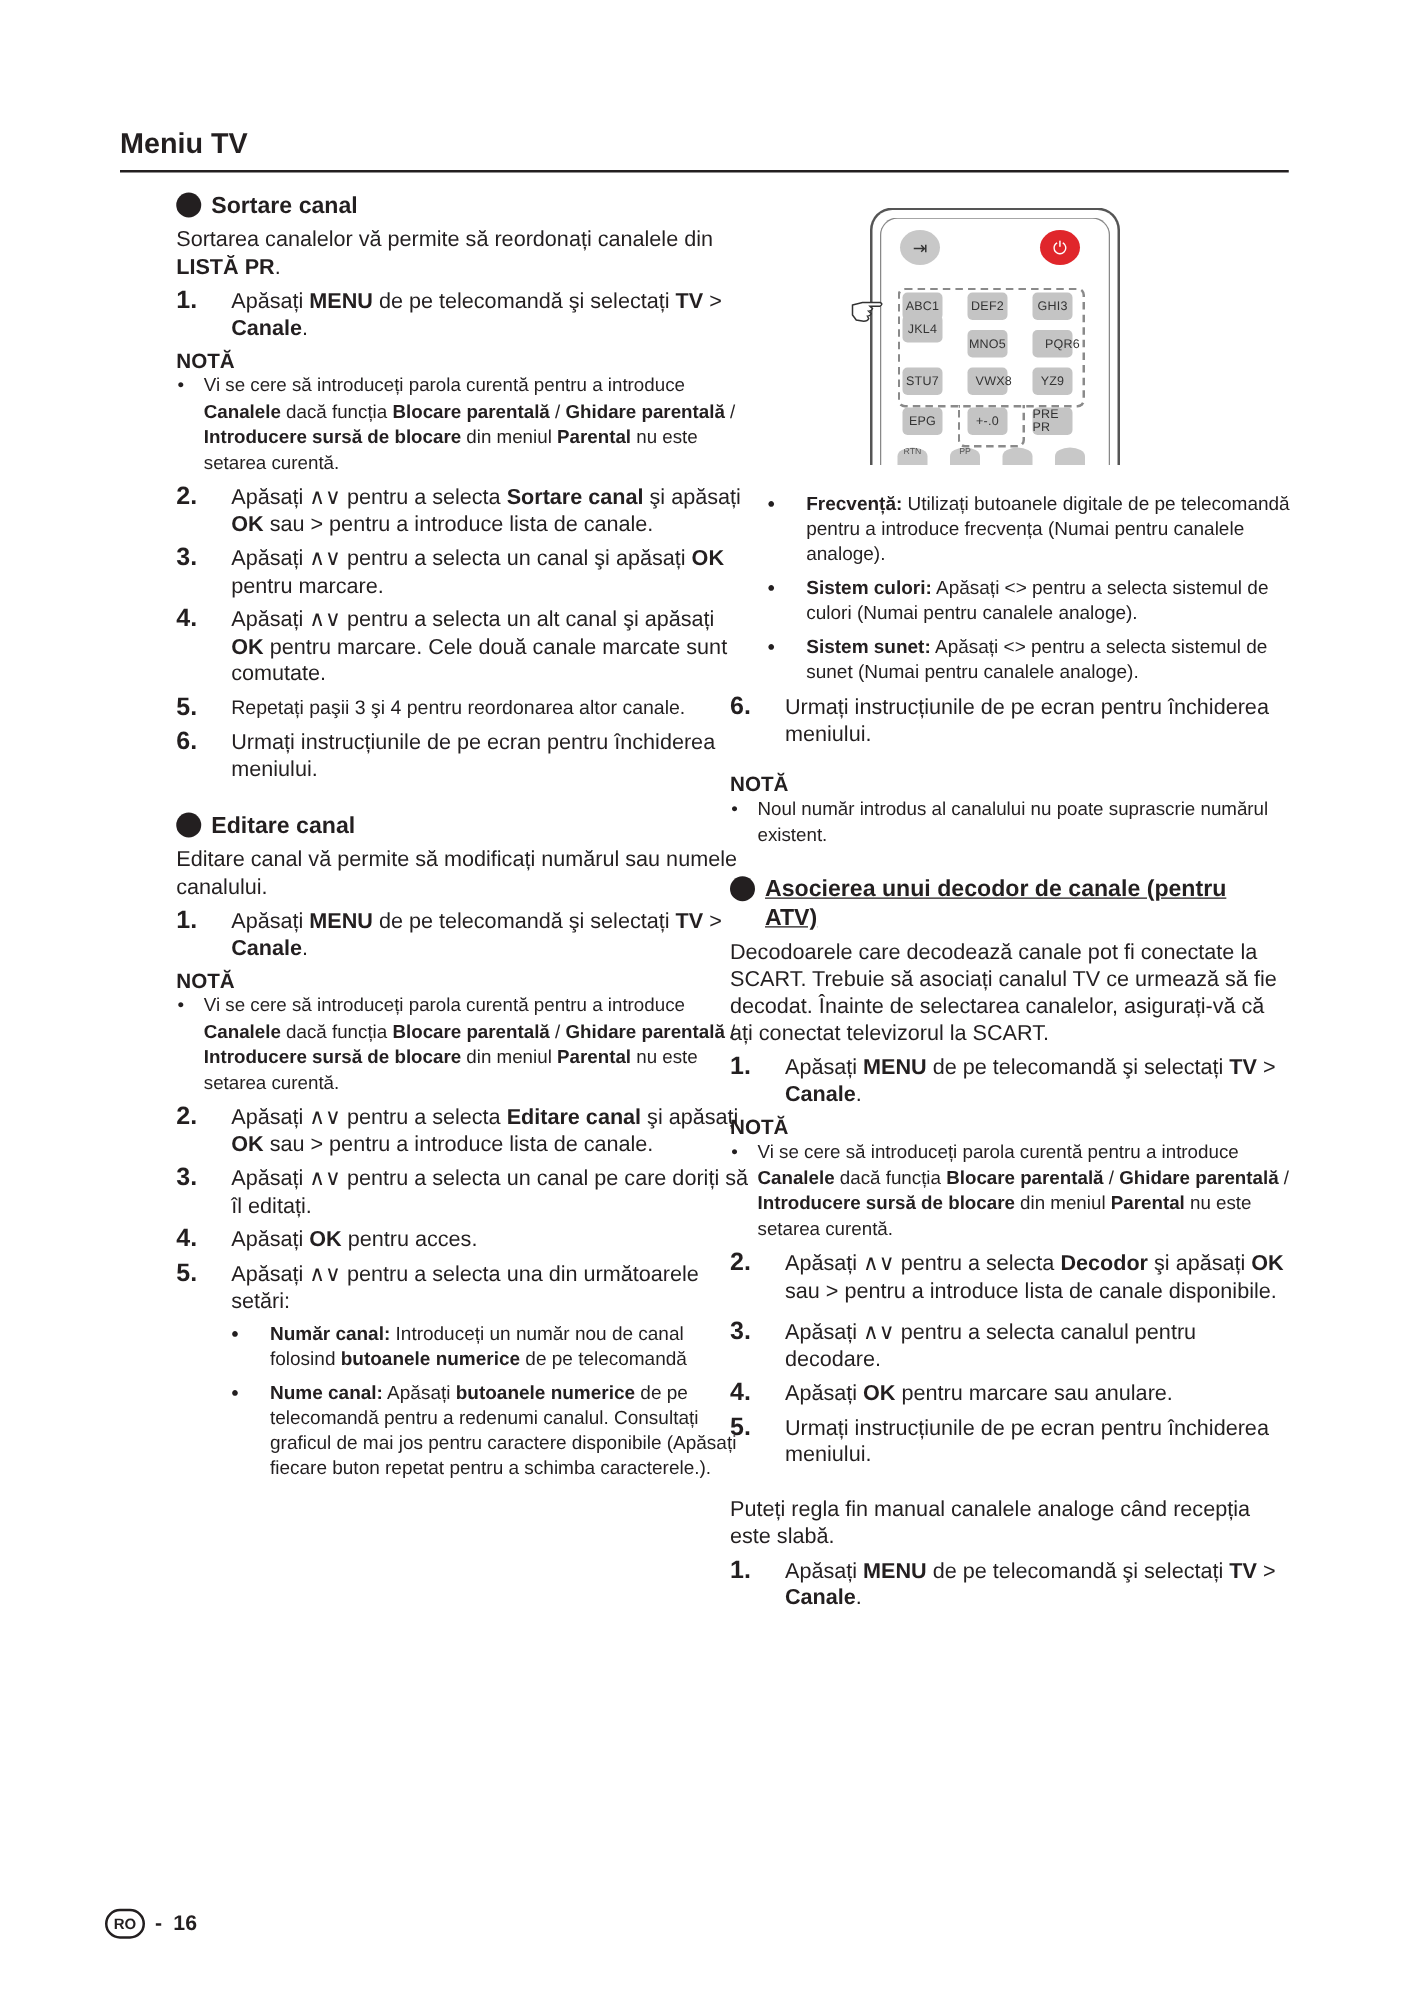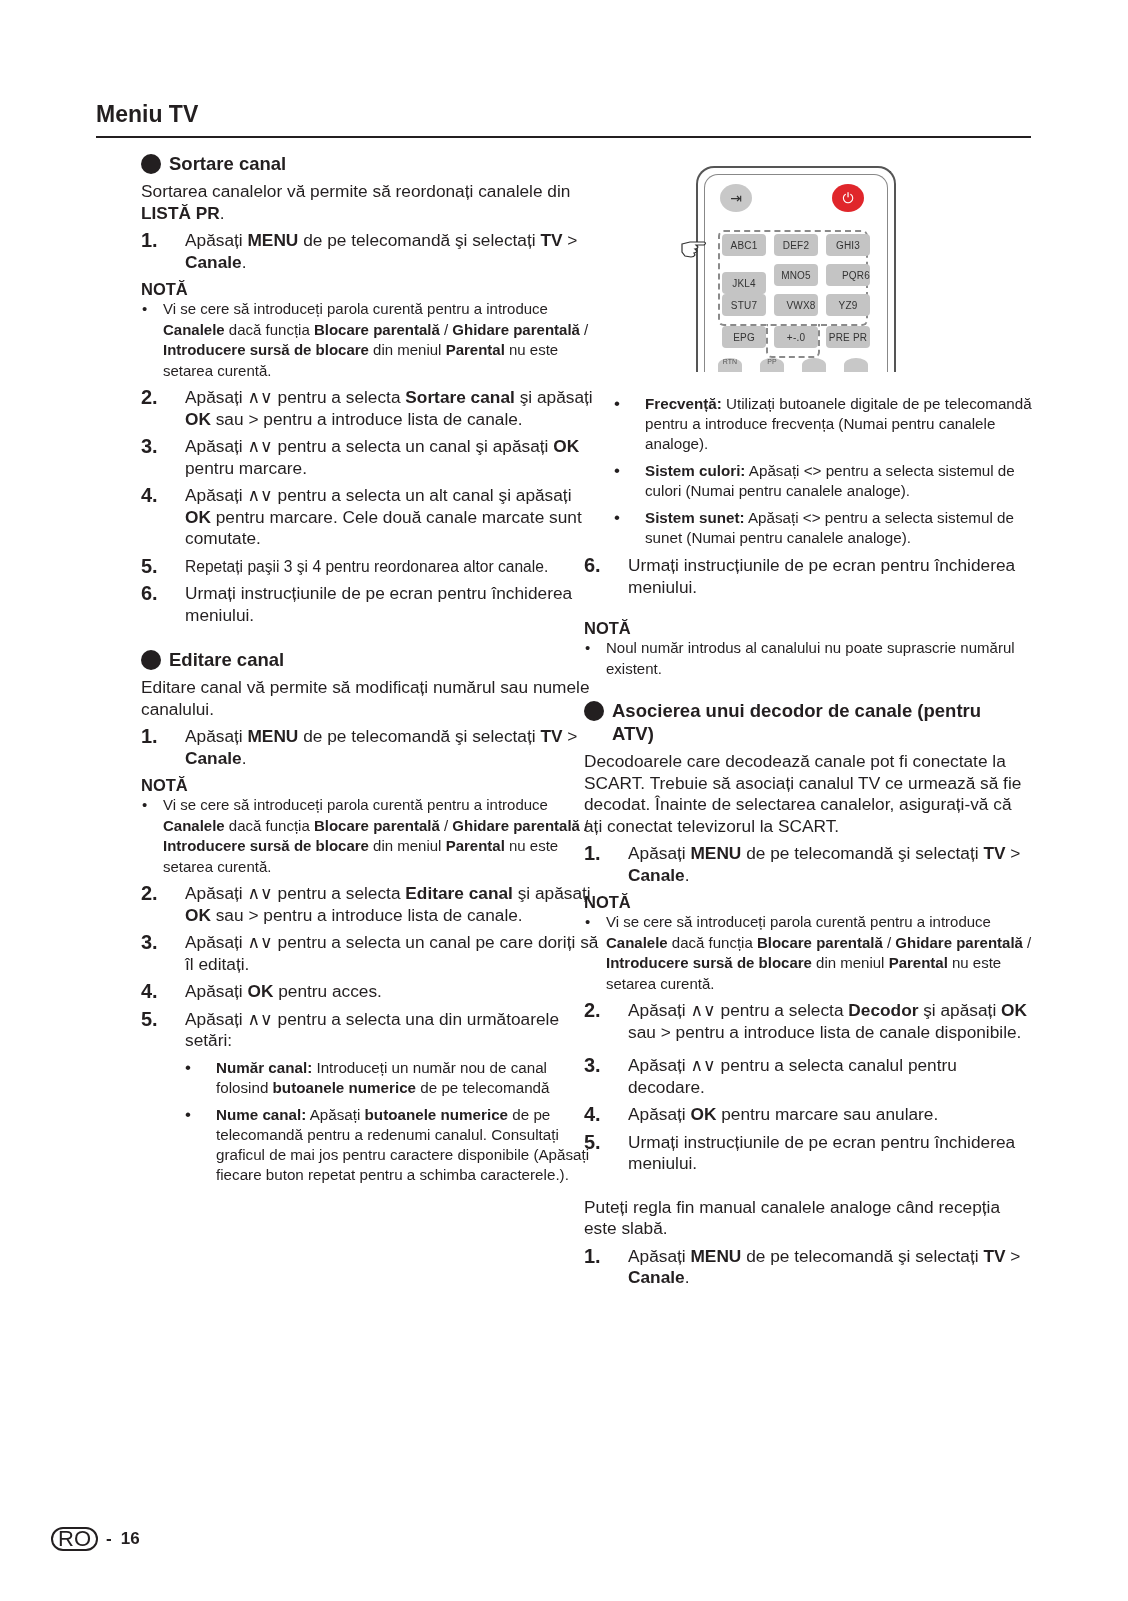--- a/index.html
+++ b/index.html
@@ -7,21 +7,21 @@
   body { position: relative; font-family: "Liberation Sans", sans-serif; color: #231f20; }
   .page-title { position: absolute; left: 96px; top: 101px; font-size: 23px; font-weight: bold; letter-spacing: 0; }
   .title-rule { position: absolute; left: 96px; top: 136px; width: 935px; height: 2px; background: #231f20; }
 
   .col { position: absolute; }
   .col-left { left: 96px; top: 152px; width: 460px; margin-left: 45px; }
   .col-right { left: 584px; top: 152px; width: 450px; }
 
   .section-head { display: flex; align-items: center; font-size: 18.5px; font-weight: bold; line-height: 23px; margin-bottom: 6px; }
   .section-head .dot { width: 20px; height: 20px; border-radius: 50%; background: #231f20; flex: 0 0 20px; margin-right: 8px; }
-  .section-head.two-line { align-items: flex-start; }
+  .section-head.two-line { align-items: flex-start; text-decoration: underline; }
   .section-head.two-line .dot { margin-top: 2px; }
 
   .intro { font-size: 17.3px; line-height: 21.5px; margin-bottom: 6px; }
   .step { display: flex; font-size: 17.3px; line-height: 21.5px; margin-bottom: 6px; }
   .step .num { flex: 0 0 44px; font-weight: bold; font-size: 20px; line-height: 21px; }
   .step .txt { flex: 1; }
   .step.small .txt { font-size: 15.6px; }
 
   .note-head { font-size: 16.5px; font-weight: bold; line-height: 20px; margin-top: 4px; }
   .note { display: flex; font-size: 15px; line-height: 20.5px; margin-bottom: 6px; }
@@ -37,26 +37,26 @@
   b { font-weight: bold; }
 
   .remote-caption { font-size: 16.3px; font-weight: bold; line-height: 22px; margin-left: 40px; margin-bottom: 14px; width: 360px; }
 
   .remote-wrap { position: relative; width: 450px; height: 220px; margin-bottom: 22px; }
   .remote-body { position: absolute; left: 112px; top: 14px; width: 200px; height: 206px; border: 2px solid #555; border-bottom: none; border-radius: 18px 18px 0 0; }
   .remote-inner { position: absolute; left: 120px; top: 22px; width: 184px; height: 198px; border: 1px solid #888; border-bottom: none; border-radius: 14px 14px 0 0; }
   .rbtn-round { position: absolute; width: 32px; height: 28px; border-radius: 50%; background: #c8c8c8; display: flex; align-items: center; justify-content: center; font-size: 14px; color: #333; }
   .rbtn-power { background: #e0262b; color: #fff; }
   .keypad-dash { position: absolute; border: 2px dashed #8a8a8a; border-radius: 6px; }
-  .rkey { position: absolute; width: 44px; height: 22px; background: #c4c4c4; border-radius: 4px; font-size: 10px; display: flex; align-items: center; justify-content: center; color: #333; letter-spacing: 0.2px; }
+  .rkey { position: absolute; width: 32px; height: 22px; background: #c4c4c4; border-radius: 4px; font-size: 10px; display: flex; align-items: center; justify-content: center; color: #333; letter-spacing: 0.2px; }
   .rbtn-small { position: absolute; width: 24px; height: 14px; border-radius: 50% 50% 0 0; background: #c8c8c8; font-size: 7px; color: #555; text-align: center; overflow: hidden; }
   .hand-icon { position: absolute; left: 96px; top: 84px; width: 30px; height: 22px; }
 
   .footer { position: absolute; left: 51px; top: 1527px; display: flex; align-items: center; font-size: 17px; font-weight: bold; }
-  .lang-badge { border: 2px solid #231f20; border-radius: 12px; padding: 0 5px; font-size: 22px; font-weight: normal; line-height: 20px; margin-right: 8px; }
+  .lang-badge { border: 2px solid #231f20; border-radius: 12px; padding: 0 5px; font-size: 12px; font-weight: bold; line-height: 20px; margin-right: 8px; margin-left: 33px; }
   .footer .dash { margin-right: 9px; }
 </style>
 </head>
 <body>
 
 <div class="page-title">Meniu TV</div>
 <div class="title-rule"></div>
 
 <div class="col col-left">
   <div class="section-head">
@@ -143,21 +143,21 @@
     <div class="remote-body"></div>
     <div class="remote-inner"></div>
     <div class="rbtn-round" style="left:136px;top:32px;">⇥</div>
     <div class="rbtn-round rbtn-power" style="left:248px;top:32px;">⏻</div>
     <div class="keypad-dash" style="left:134px;top:78px;width:150px;height:96px;"></div>
     <div class="keypad-dash" style="left:182px;top:172px;width:54px;height:34px;border-top:none;border-radius:0 0 6px 6px;"></div>
     <div id="keys">
         <div class="rkey" style="left: 138px; top: 82px;">ABC1</div>
         <div class="rkey" style="left: 190px; top: 82px;">DEF2</div>
         <div class="rkey" style="left: 242px; top: 82px;">GHI3</div>
-        <div class="rkey" style="left: 138px; top: 120px;">JKL4</div>
+        <div class="rkey" style="left: 138px; top: 100px;">JKL4</div>
         <div class="rkey" style="left: 190px; top: 112px;">MNO5</div>
         <div class="rkey" style="left: 242px; top: 112px; padding-left: 16px;">PQR6</div>
         <div class="rkey" style="left: 138px; top: 142px;">STU7</div>
         <div class="rkey" style="left: 190px; top: 142px; padding-left: 10px;">VWX8</div>
         <div class="rkey" style="left: 242px; top: 142px;">YZ9</div>
         <div class="rkey" style="left: 138px; top: 174px;">EPG</div>
         <div class="rkey" style="left: 190px; top: 174px;">+-.0</div>
         <div class="rkey" style="left: 242px; top: 174px;">PRE PR</div>
       </div>
     <svg class="hand-icon" viewBox="0 0 30 22">

